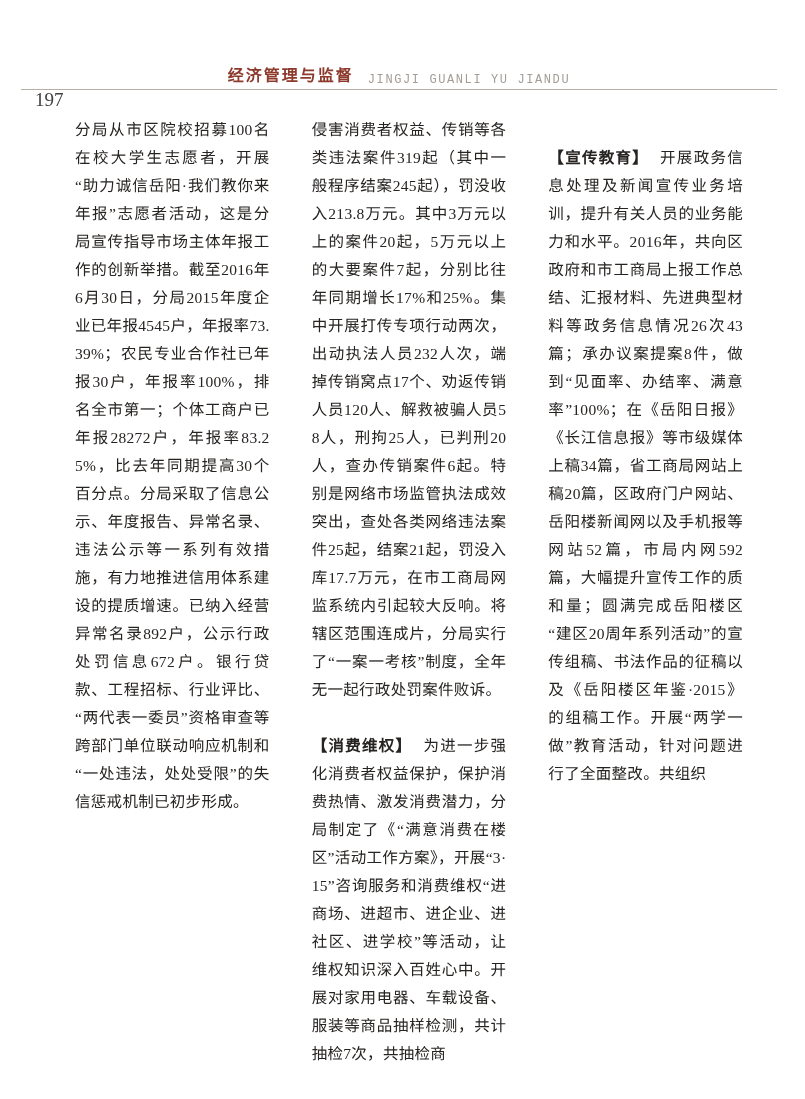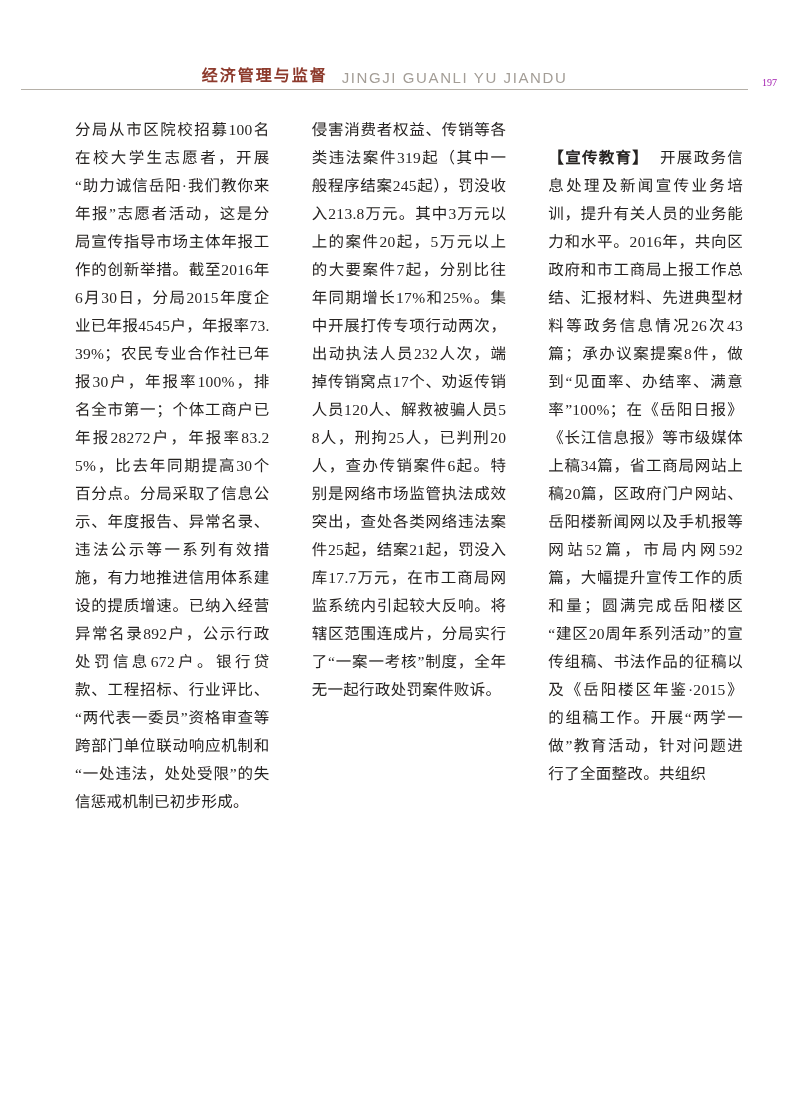--- a/index.html
+++ b/index.html
@@ -14,50 +14,50 @@
     height: 1099px;
     background: #ffffff;
     overflow: hidden;
   }
   .page-header {
     position: absolute;
     top: 62px;
     left: 21px;
     right: 28px;
     display: flex;
-    align-items: flex-end;
+    flex-direction: column;
   }
   .header-rule {
     flex: 1;
     display: flex;
     justify-content: center;
     align-items: baseline;
     gap: 14px;
     border-bottom: 1px solid #b5b0a8;
     padding-bottom: 3px;
   }
   .header-title {
     color: #8d3a2c;
     font-weight: bold;
     font-size: 16px;
     letter-spacing: 2px;
     white-space: nowrap;
   }
   .header-pinyin {
     color: #a39d96;
-    font-size: 15px;
+    font-size: 12px;
     letter-spacing: 1.6px;
-    font-family: Liberation Sans, sans-serif;
+    font-family: Liberation Mono, monospace;
     white-space: nowrap;
     position: relative;
     top: 2px;
   }
   .page-number {
-    color: #a21caf;
-    font-size: 10px;
+    color: #404040;
+    font-size: 19px;
     margin-left: 14px;
     line-height: 1;
     padding-bottom: 2px;
   }
   .content {
     position: absolute;
     top: 116px;
     left: 75px;
     right: 62px;
     display: flex;
@@ -95,20 +95,21 @@
   </header>
 
   <main class="content">
 
     <section class="column">
       <p class="para">分局从市区院校招募100名在校大学生志愿者，开展“助力诚信岳阳·我们教你来年报”志愿者活动，这是分局宣传指导市场主体年报工作的创新举措。截至2016年6月30日，分局2015年度企业已年报4545户，年报率73.39%；农民专业合作社已年报30户，年报率100%，排名全市第一；个体工商户已年报28272户，年报率83.25%，比去年同期提高30个百分点。分局采取了信息公示、年度报告、异常名录、违法公示等一系列有效措施，有力地推进信用体系建设的提质增速。已纳入经营异常名录892户，公示行政处罚信息672户。银行贷款、工程招标、行业评比、“两代表一委员”资格审查等跨部门单位联动响应机制和“一处违法，处处受限”的失信惩戒机制已初步形成。</p>
     </section>
 
     <section class="column">
       <p class="para">侵害消费者权益、传销等各类违法案件319起（其中一般程序结案245起），罚没收入213.8万元。其中3万元以上的案件20起，5万元以上的大要案件7起，分别比往年同期增长17%和25%。集中开展打传专项行动两次，出动执法人员232人次，端掉传销窝点17个、劝返传销人员120人、解救被骗人员58人，刑拘25人，已判刑20人，查办传销案件6起。特别是网络市场监管执法成效突出，查处各类网络违法案件25起，结案21起，罚没入库17.7万元，在市工商局网监系统内引起较大反响。将辖区范围连成片，分局实行了“一案一考核”制度，全年无一起行政处罚案件败诉。</p>
+      <p class="para entry"><span class="entry-label">【消费维权】</span><span class="entry-text">为进一步强化消费者权益保护，保护消费热情、激发消费潜力，分局制定了《“满意消费在楼区”活动工作方案》，开展“3·15”咨询服务和消费维权“进商场、进超市、进企业、进社区、进学校”等活动，让维权知识深入百姓心中。开展对家用电器、车载设备、服装等商品抽样检测，共计抽检7次，共抽检商</span></p>
     </section>
 
     <section class="column">
       <p class="para entry"><span class="entry-label">【宣传教育】</span><span class="entry-text">开展政务信息处理及新闻宣传业务培训，提升有关人员的业务能力和水平。2016年，共向区政府和市工商局上报工作总结、汇报材料、先进典型材料等政务信息情况26次43篇；承办议案提案8件，做到“见面率、办结率、满意率”100%；在《岳阳日报》《长江信息报》等市级媒体上稿34篇，省工商局网站上稿20篇，区政府门户网站、岳阳楼新闻网以及手机报等网站52篇，市局内网592篇，大幅提升宣传工作的质和量；圆满完成岳阳楼区“建区20周年系列活动”的宣传组稿、书法作品的征稿以及《岳阳楼区年鉴·2015》的组稿工作。开展“两学一做”教育活动，针对问题进行了全面整改。共组织</span></p>
     </section>
 
   </main>
 
 </div>
 

